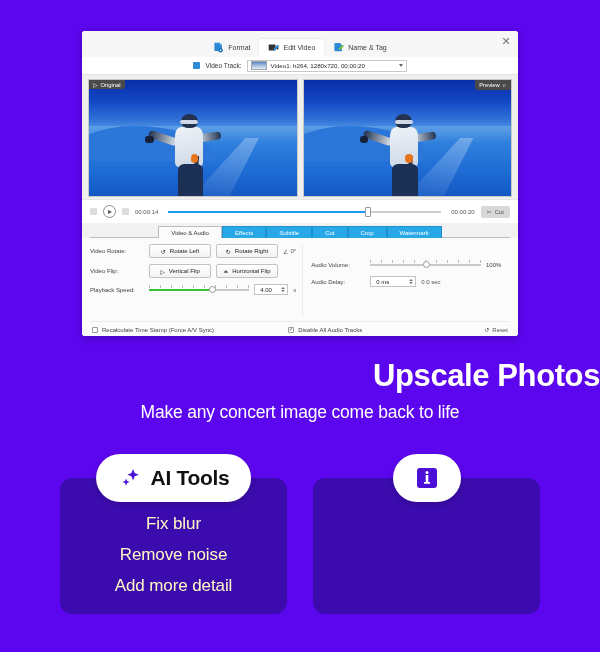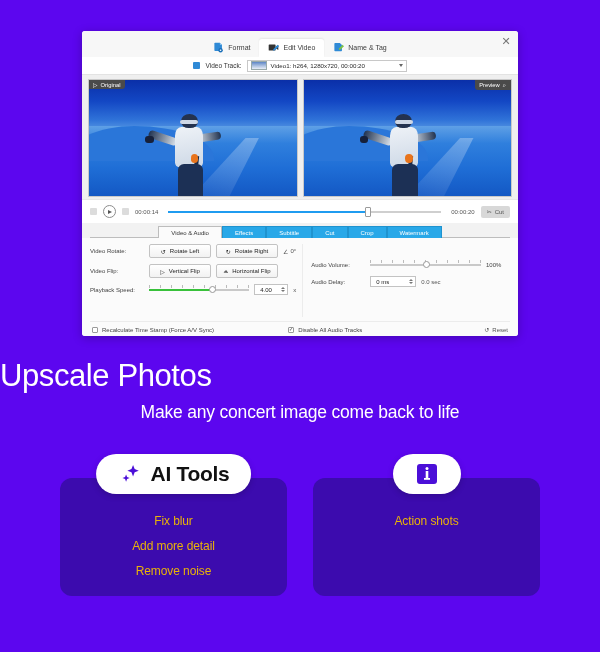--- a/index.html
+++ b/index.html
@@ -320,21 +320,21 @@
   .box {
     width:6px;height:6px;border:1px solid #9a9a9a;background:#fff;border-radius:1px;
     display:flex;align-items:center;justify-content:center;
   }
   .box.checked::after { content:"✓"; font-size:5px; color:#444; line-height:1; }
   .reset { display:flex;align-items:center;gap:3px;font-size:6px;color:#555;cursor:pointer; }
 
   
   .headline {
     position: absolute; left:0; right:0; top: 358px;
-    text-align:left; color:#fff; font-size: 31px; font-weight: normal;
+    text-align:right; color:#fff; font-size: 31px; font-weight: bold;
     letter-spacing: -0.4px;
   }
   .subhead {
     position: absolute; left:0; right:0; top: 402px;
     text-align:center; color:#fff; font-size: 17.5px; font-weight: 400;
     letter-spacing: -0.2px;
   }
 
   
   .cards {
@@ -342,28 +342,28 @@
     display:flex; gap: 26px;
   }
   .card {
     flex:1; background:#3C0BAE; border-radius: 12px;
     padding: 36px 10px 18px 10px;
     position: relative;
     display:flex; flex-direction:column; align-items:center; gap: 11px;
   }
   .pill {
     position:absolute; top: -24px; left: 50%; transform: translateX(-50%);
-    background:#fff; border-radius: 999px; height: 40px;
+    background:#fff; border-radius: 999px; height: 48px;
     display:flex; align-items:center; gap: 9px;
     padding: 0 22px; white-space: nowrap;
     box-shadow: 0 2px 6px rgba(0,0,0,0.18);
   }
   .pill-text { font-size: 21px; font-weight: bold; color:#111; letter-spacing:-0.3px; }
   .pill-icon { width:24px; height:24px; display:flex; align-items:center; justify-content:center; }
-  .card-item { color:#eab308; font-size: 12px; text-align:center; letter-spacing:-0.1px; }
+  .card-item { color:#fef9c3; font-size: 17px; text-align:center; letter-spacing:-0.1px; }
 </style>
 </head>
 <body>
 
 <div class="app-window">
 
   <div class="titlebar">
     <div class="top-tabs">
 
       <div class="top-tab">
@@ -600,31 +600,30 @@
     <div class="pill">
       <span class="pill-icon">
         <svg viewBox="0 0 24 24" width="24" height="24">
           <path d="M15 3l1.6 4.1L20.7 8.7l-4.1 1.6L15 14.4l-1.6-4.1L9.3 8.7l4.1-1.6z" fill="#4B0FD8"></path>
           <path d="M8 12.5l1 2.6 2.6 1-2.6 1-1 2.6-1-2.6-2.6-1 2.6-1z" fill="#4B0FD8"></path>
         </svg>
       </span>
       <span class="pill-text">AI Tools</span>
     </div>
     <div class="card-item">Fix blur</div>
+    <div class="card-item">Remove noise</div>
     <div class="card-item">Add more detail</div>
-    <div class="card-item">Remove noise</div>
   </div>
 
   <div class="card">
     <div class="pill">
       <span class="pill-icon">
         <svg viewBox="0 0 24 24" width="24" height="24">
           <rect x="2" y="2" width="20" height="20" rx="3" fill="#4B0FD8"></rect>
           <rect x="10.7" y="9" width="2.6" height="8" fill="#fff"></rect>
           <rect x="9" y="16" width="6" height="1.8" fill="#fff"></rect>
           <circle cx="12" cy="6.4" r="1.5" fill="#fff"></circle>
         </svg>
       </span>
     </div>
-    <div class="card-item">Action shots</div>
   </div>
 
 </div>
 
 </body></html>

